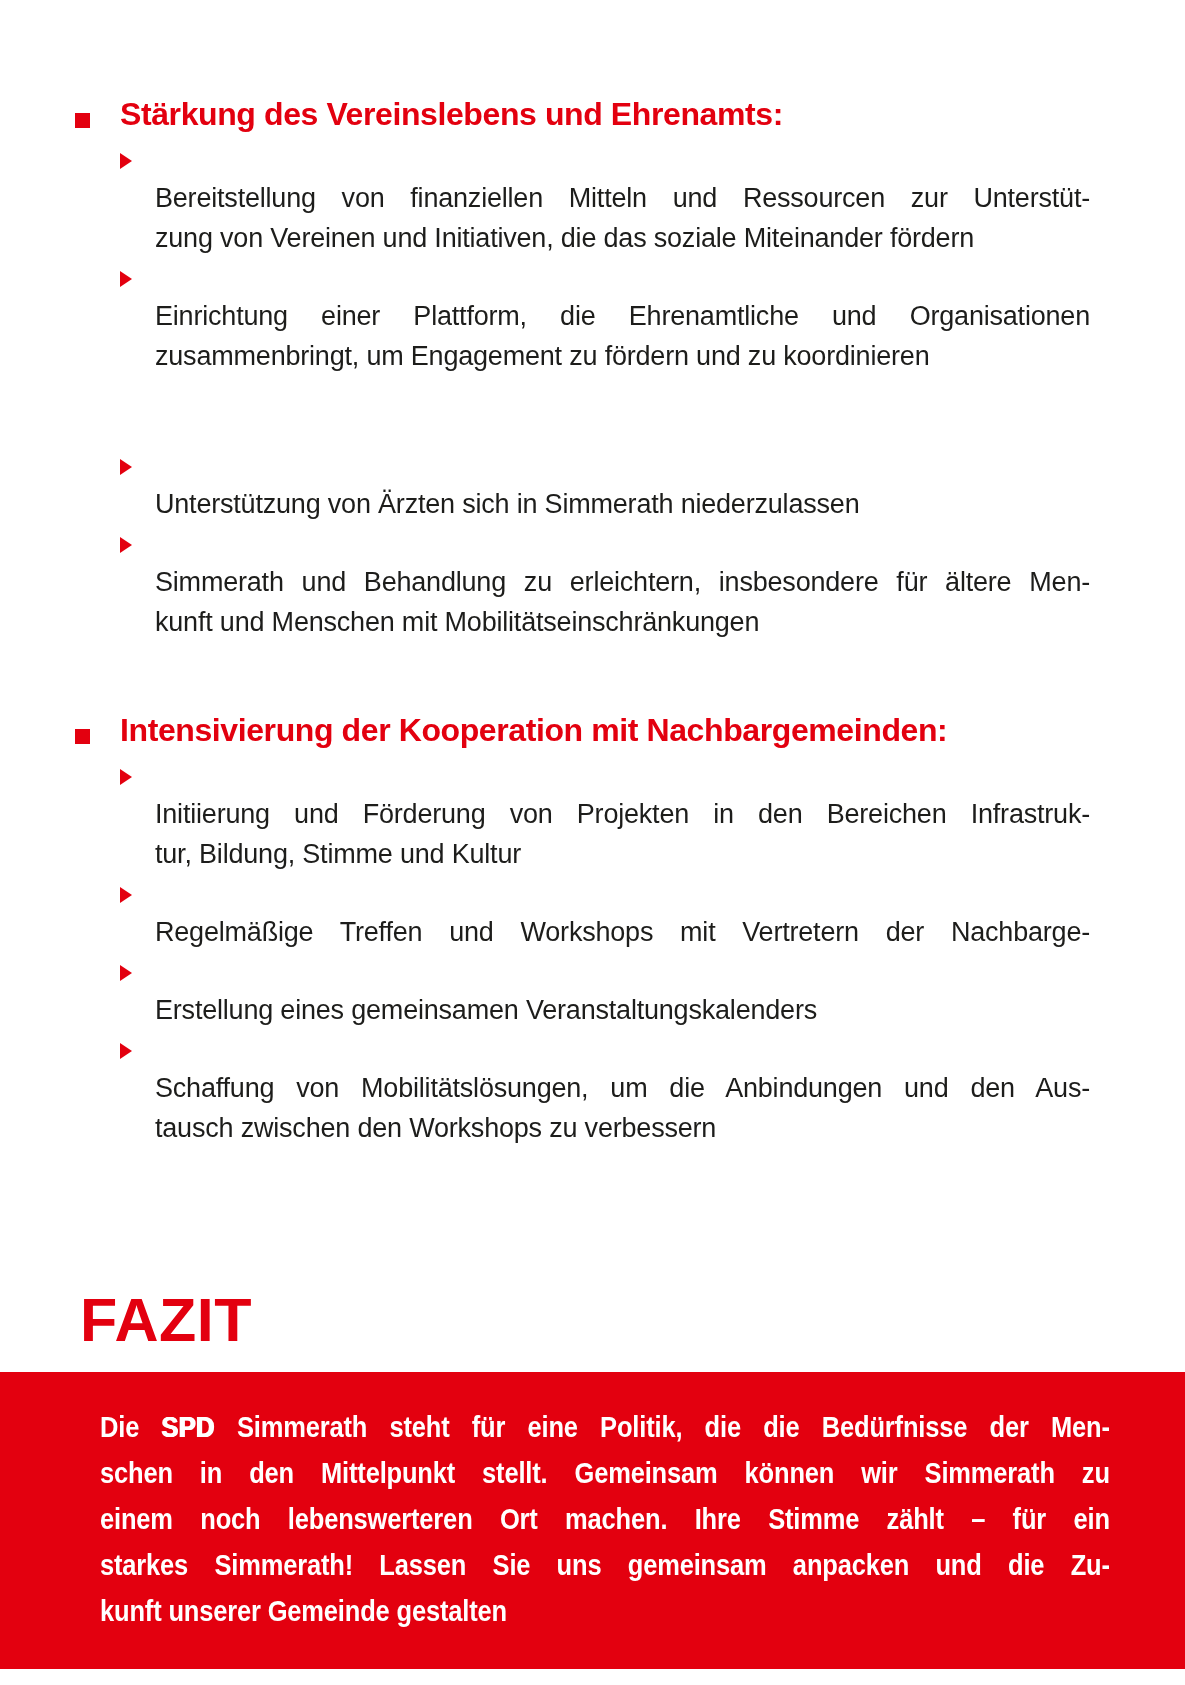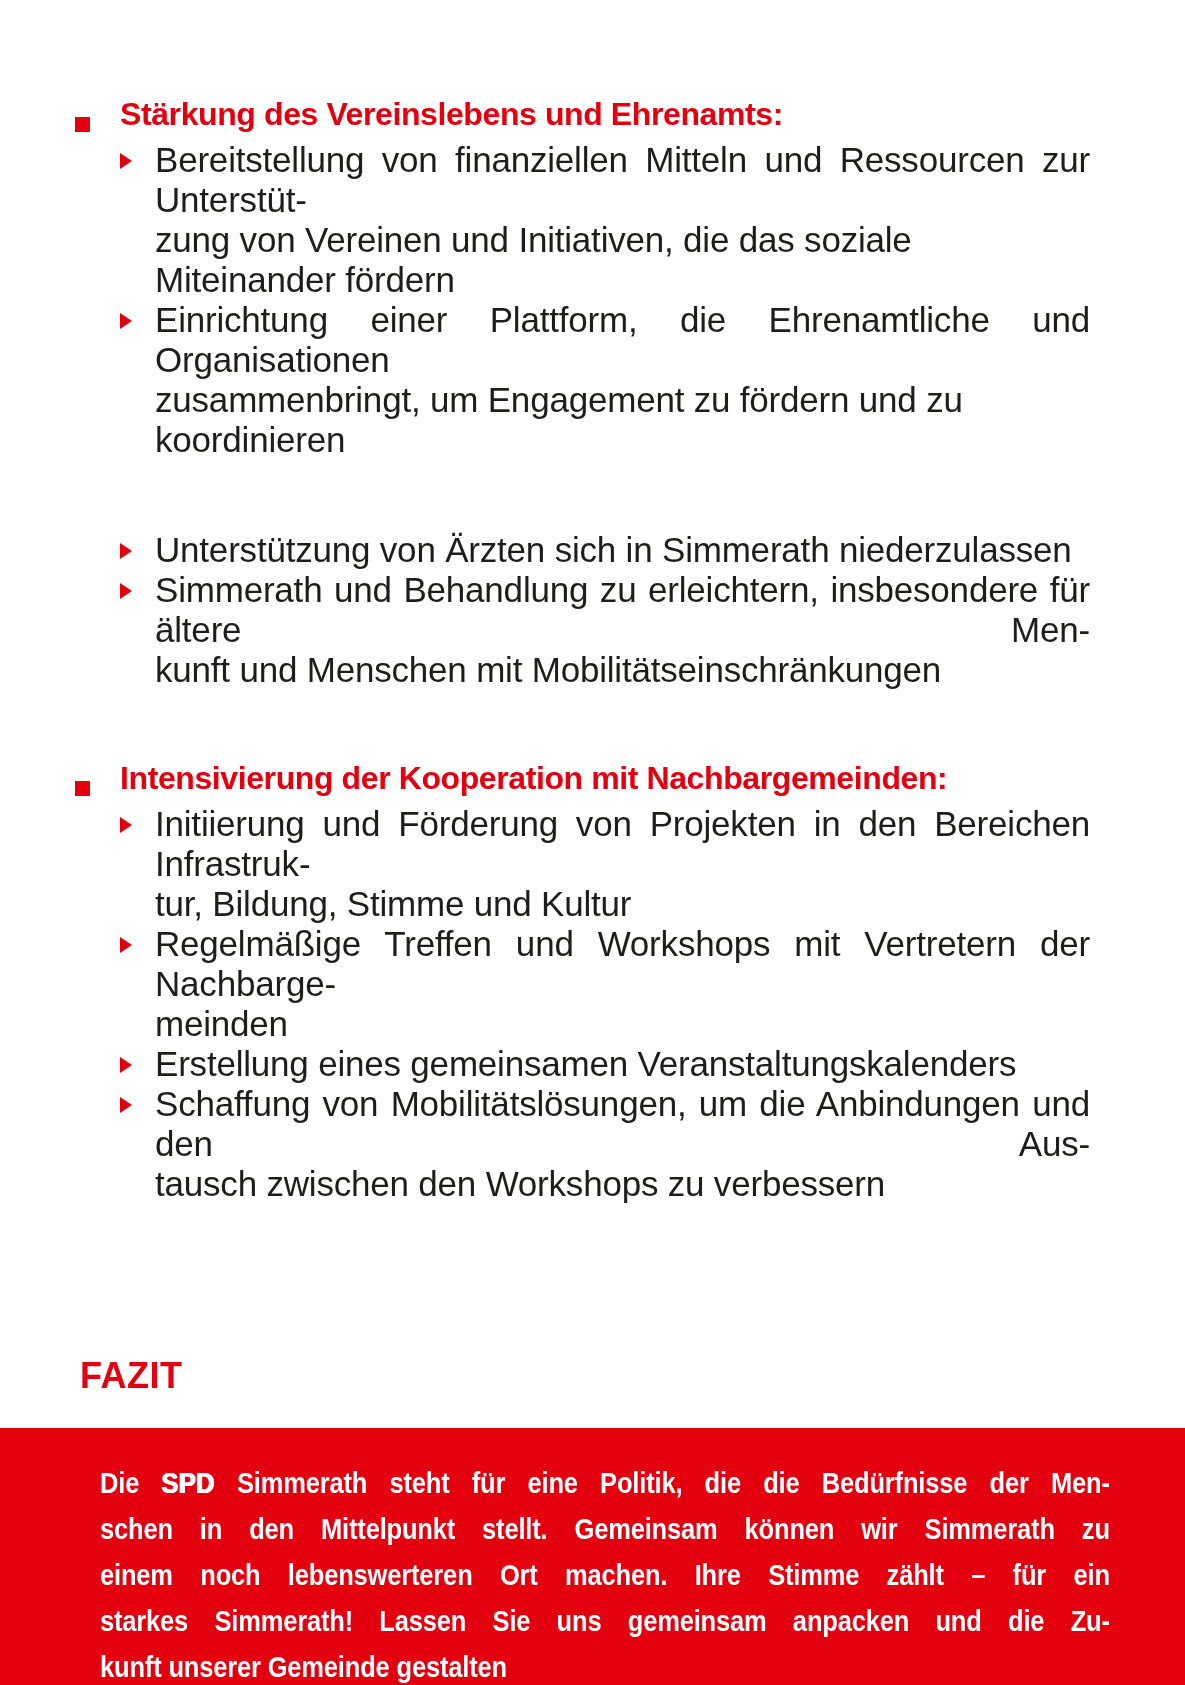--- a/index.html
+++ b/index.html
@@ -14,21 +14,21 @@
   .page{
     width:1185px;height:1685px;
     background:var(--bg);
     margin:0 auto;
     overflow:hidden;
     position:relative;
   }
   .content{padding-top:96px;}
   .sec{margin-left:75px;margin-right:95px;}
   .sec + .sec{margin-top:70px;}
-  .sec-head{display:flex;align-items:flex-end;margin-bottom:8px;}
+  .sec-head{display:flex;align-items:center;margin-bottom:8px;}
   .sq{
     width:15px;height:15px;flex:0 0 15px;
     background:var(--red);
     margin-top:12px;
   }
   .sec-title{
     margin-left:30px;
     color:var(--red);
     font-size:32px;font-weight:700;line-height:36px;
     letter-spacing:-0.4px;
@@ -37,30 +37,31 @@
   .bullet{display:flex;align-items:flex-start;}
   .tri{
     flex:0 0 12px;width:0;height:0;
     border-left:12px solid var(--red);
     border-top:8px solid transparent;
     border-bottom:8px solid transparent;
     margin-top:13px;margin-right:23px;
   }
   .btext{
     width:935px;
-    font-size:35px;line-height:40px;
+    font-size:27px;line-height:40px;
     color:var(--text);
     letter-spacing:-0.2px;
+    margin-top:38px;
   }
   .tline{text-align:justify;text-align-last:justify;}
   .tline.last{text-align:left;text-align-last:left;}
   .fazit{
     margin:146px 16px 0 80px;
     color:var(--red);
-    font-size:36px;font-weight:700;line-height:52px;
+    font-size:61px;font-weight:700;line-height:52px;
     letter-spacing:0.5px;
   }
   .redbox{
     margin-top:26px;
     width:100%;height:297px;
     background:var(--red);
     padding:32px 0 0 100px;
   }
   .boxtext{
     width:1188px;
@@ -132,21 +133,20 @@
           <span class="tri"></span>
           <div class="btext">
               <div class="tline">Initiierung und Förderung von Projekten in den Bereichen Infrastruk-</div>
               <div class="tline last">tur, Bildung, Stimme und Kultur</div>
             </div>
         </div>
         <div class="bullet">
           <span class="tri"></span>
           <div class="btext">
               <div class="tline">Regelmäßige Treffen und Workshops mit Vertretern der Nachbarge-</div>
-              <div class="tline last">meinden</div>
             </div>
         </div>
         <div class="bullet">
           <span class="tri"></span>
           <div class="btext">
               <div class="tline last">Erstellung eines gemeinsamen Veranstaltungskalenders</div>
             </div>
         </div>
         <div class="bullet">
           <span class="tri"></span>

